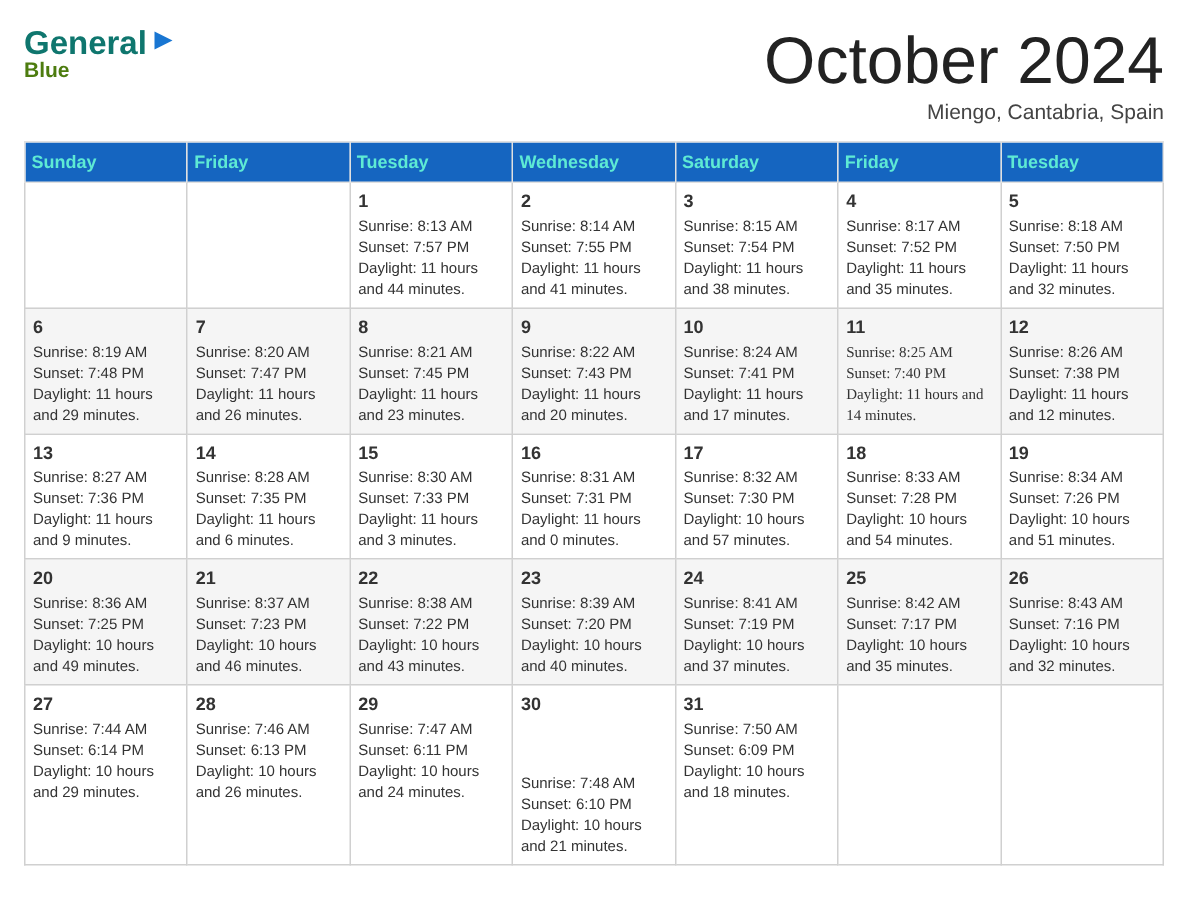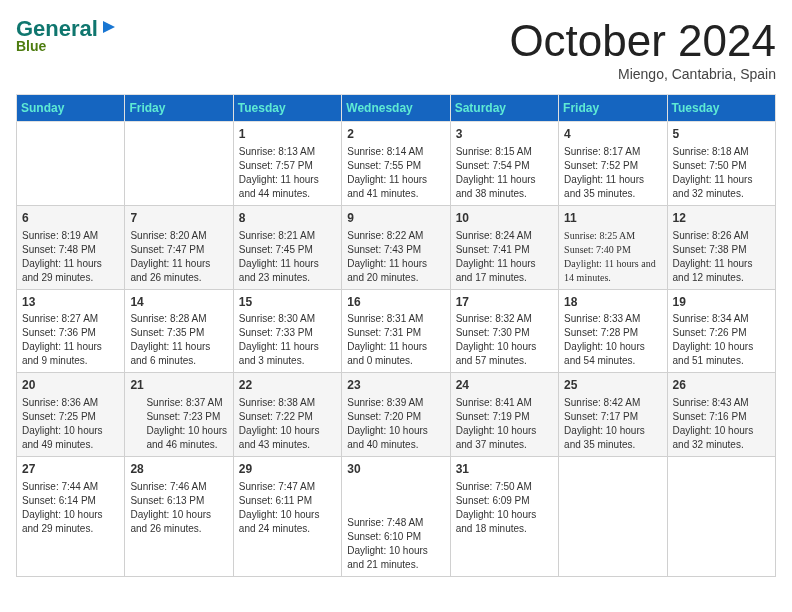--- a/index.html
+++ b/index.html
@@ -240,21 +240,21 @@
       </tr>
       <tr>
         <td>
           <span class="day-num">20</span>
           <div class="day-info" style="white-space: pre-line;">Sunrise: 8:36 AM
 Sunset: 7:25 PM
 Daylight: 10 hours and 49 minutes.</div>
         </td>
         <td>
           <span class="day-num">21</span>
-          <div class="day-info" style="white-space: pre-line; margin-left: 16px;">Sunrise: 8:37 AM
+          <div class="day-info" style="white-space: pre-line;">Sunrise: 8:37 AM
 Sunset: 7:23 PM
 Daylight: 10 hours and 46 minutes.</div>
         </td>
         <td>
           <span class="day-num">22</span>
           <div class="day-info" style="white-space: pre-line;">Sunrise: 8:38 AM
 Sunset: 7:22 PM
 Daylight: 10 hours and 43 minutes.</div>
         </td>
         <td>

